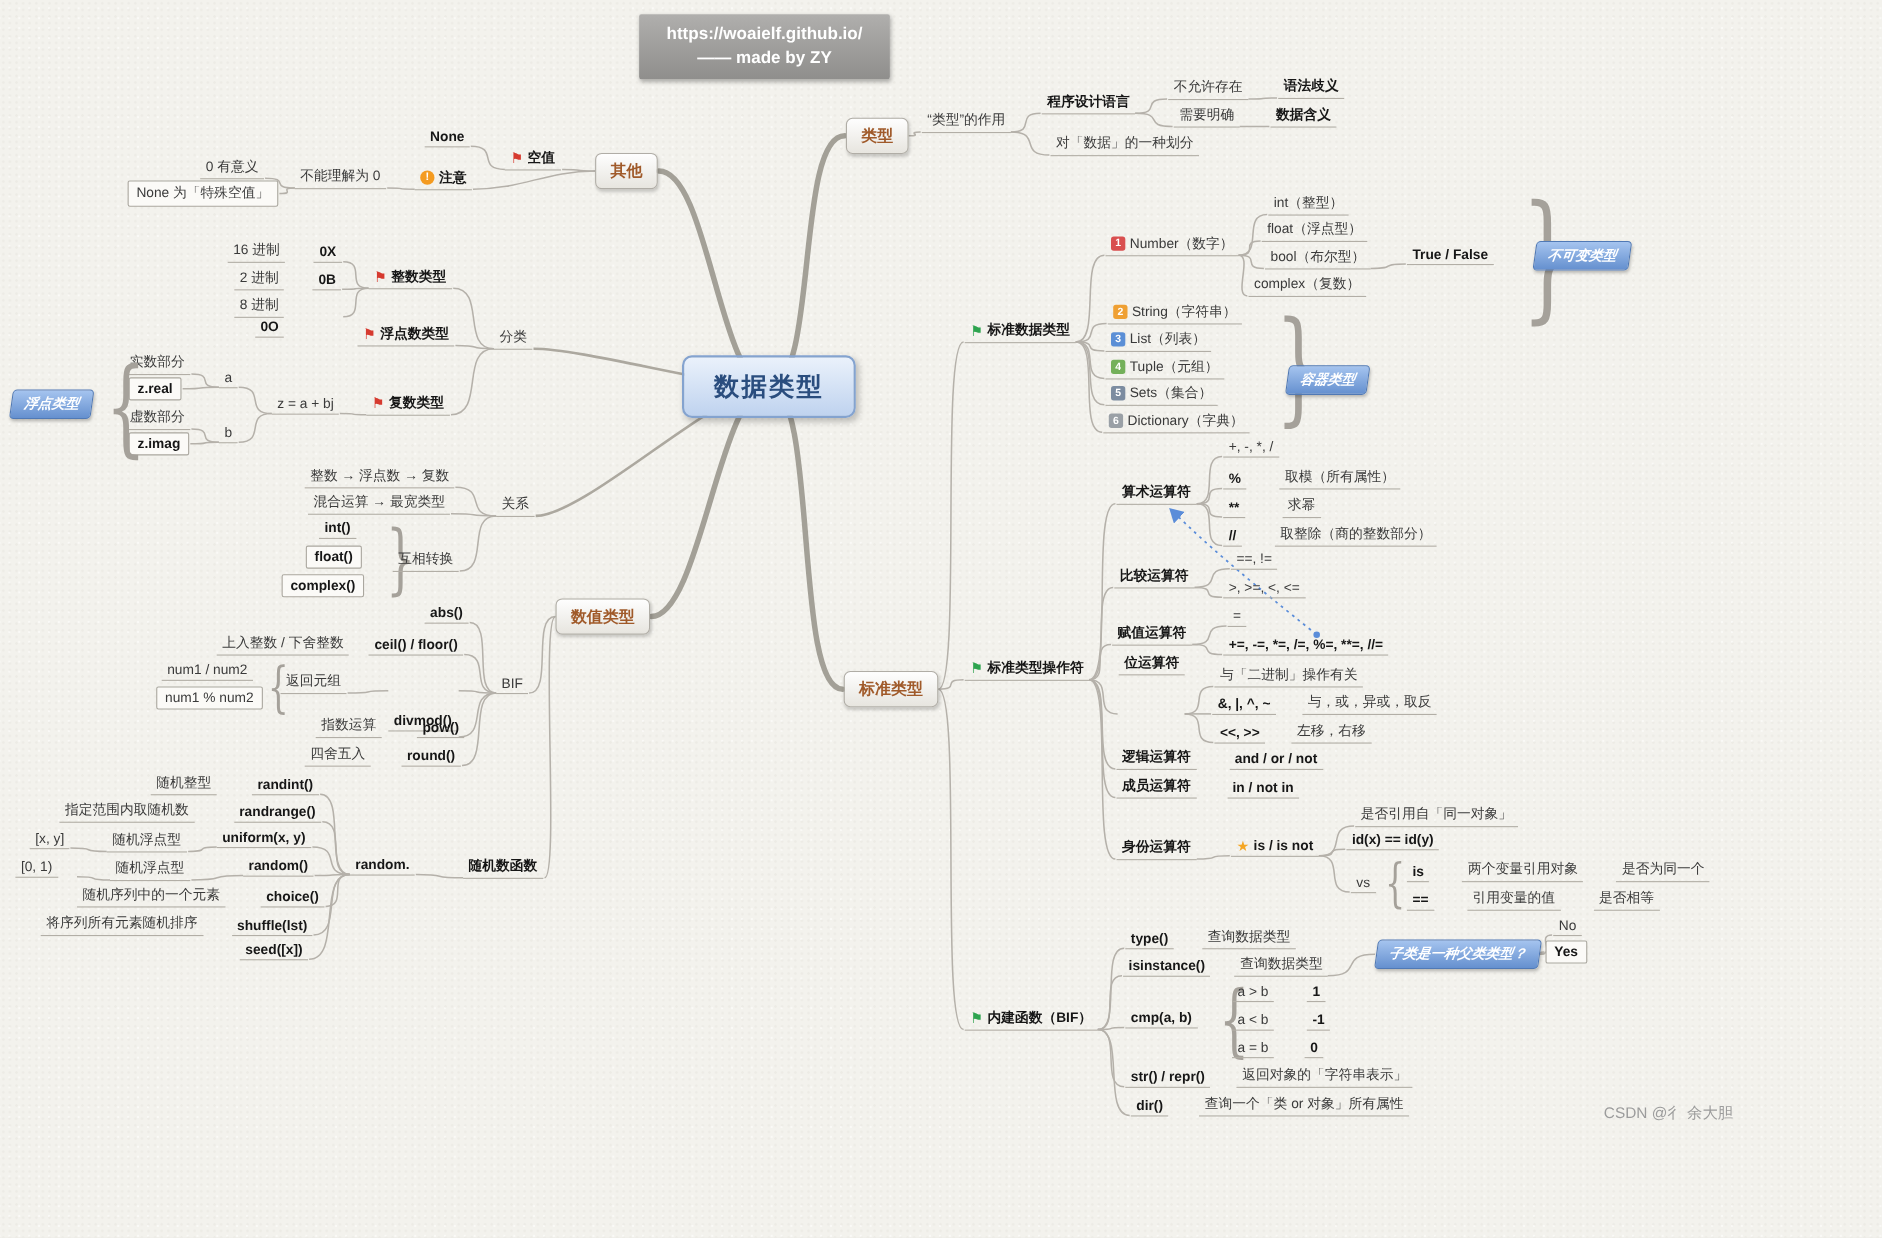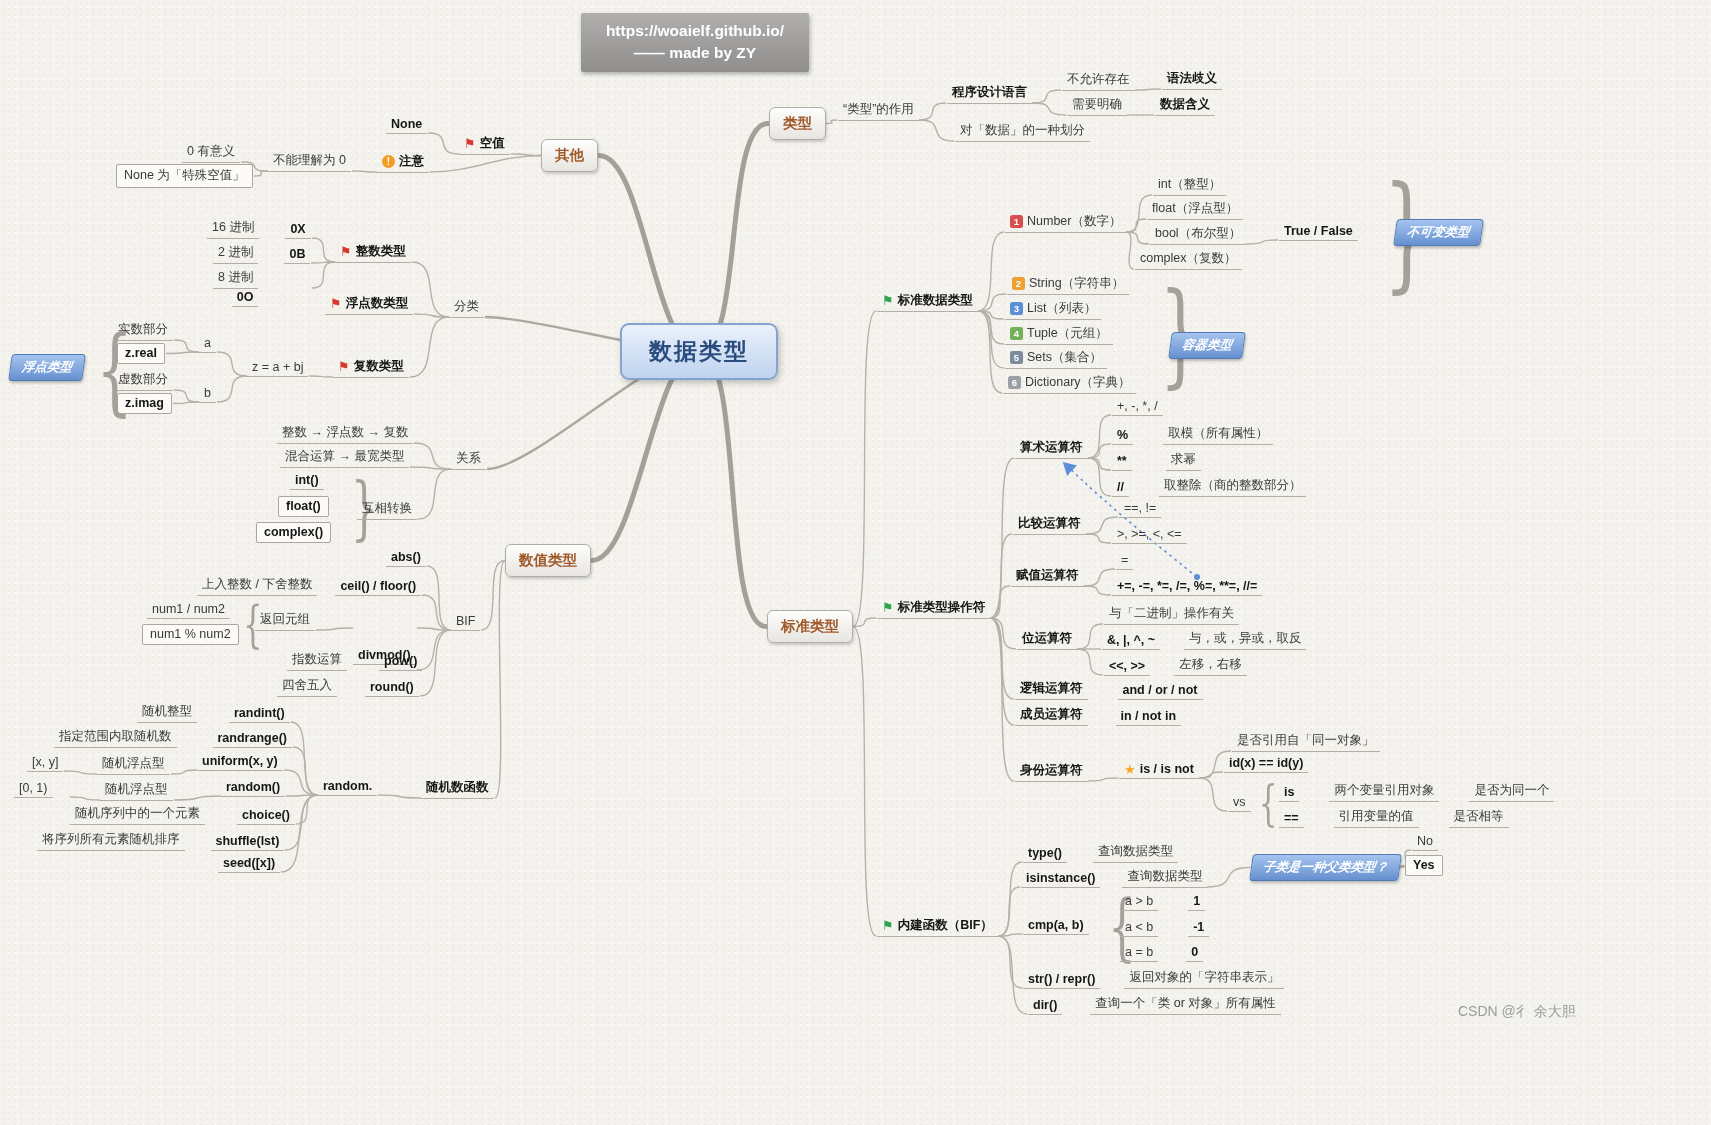--- a/index.html
+++ b/index.html
@@ -636,21 +636,21 @@
     <div class="node row" style="left: 1116px; top: 552px;">
       <span class="part">
         <span class="r">=</span>
       </span>
     </div>
     <div class="node row" style="left: 1112px; top: 578px;">
       <span class="part">
         <span class="b">+=, -=, *=, /=, %=, **=, //=</span>
       </span>
     </div>
-    <div class="node row" style="left: 1017px; top: 629px;">
+    <div class="node row" style="left: 1017px; top: 593px;">
       <span class="part">
         <span class="b">位运算符</span>
       </span>
     </div>
     <div class="node row" style="left: 1104px; top: 604px;">
       <span class="part">
         <span class="r">与「二进制」操作有关</span>
       </span>
     </div>
     <div class="node row" style="left: 1102px; top: 629px; column-gap: 24px;">

